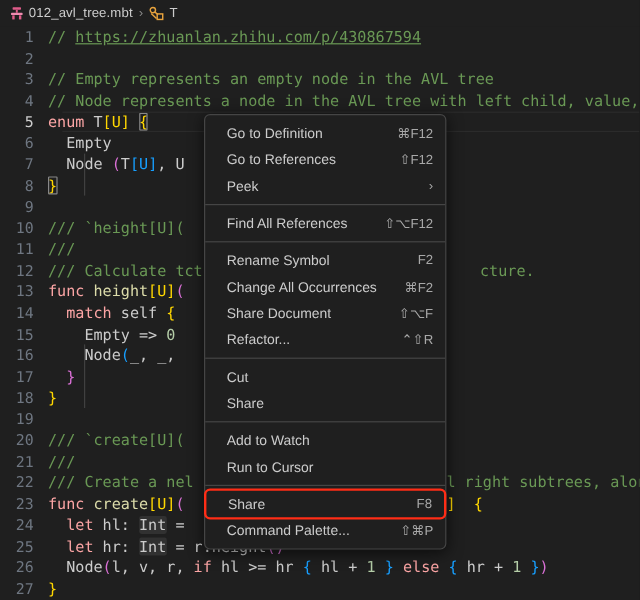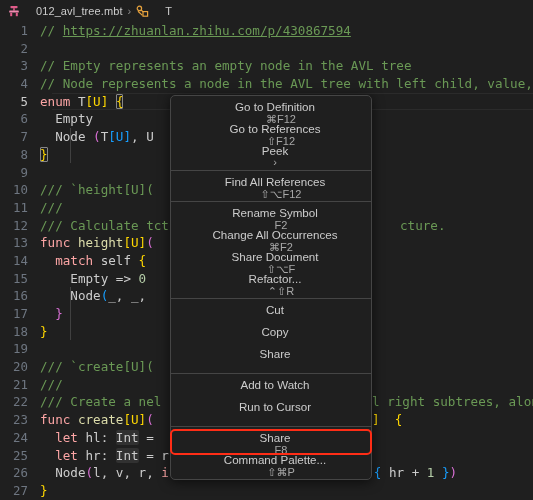--- a/index.html
+++ b/index.html
@@ -19,21 +19,21 @@
   .breadcrumb-bar {
     position: absolute; top: 0; left: 0;
     width: 533px; height: 22px;
     background: #1f1f1f;
     display: flex; align-items: center;
     padding-left: 7px;
     font-size: 11px;
     color: #cccccc;
     z-index: 5;
   }
-  .crumb { display: flex; align-items: center; gap: 16px; padding: 0 1px; }
+  .crumb { display: flex; align-items: center; gap: 4px; padding: 0 1px; }
   .crumb-label { color: #cccccc; font-size: 11px; letter-spacing: .1px; }
   .crumb-sep { color: #8a8a8a; font-size: 11px; margin: 0 4px; }
   .ico-file { width: 12px; height: 13px; position: relative; display: inline-block; }
   .ico-file svg, .ico-enum svg { display: block; }
   .ico-enum { width: 13px; height: 13px; display: inline-block; }
 
   
   .code-area {
     position: absolute; top: 22px; left: 0;
     width: 533px; height: 478px;
@@ -121,21 +121,20 @@
   .ctx-item {
     display: flex;
     align-items: center;
     justify-content: space-between;
     height: 22px;
     padding: 0 10px 0 18px;
     font-size: 11.6px;
     color: #cccccc;
     position: relative;
     cursor: default;
-    flex-direction: column;
   }
   .ctx-label { white-space: nowrap; }
   .ctx-key {
     color: #a8a8a8;
     font-size: 11px;
     margin-left: 12px;
     white-space: nowrap;
   }
   .ctx-sub-arrow {
     color: #a8a8a8;
@@ -254,23 +253,20 @@
         </div>
         <div class="ctx-item">
           <span class="ctx-label">Refactor...</span>
           <span class="ctx-key">⌃⇧R</span>
         </div>
         <div class="ctx-sep"></div>
         <div class="ctx-item">
           <span class="ctx-label">Cut</span>
         </div>
         <div class="ctx-item">
-          <span class="ctx-label">Copy</span>
-        </div>
-        <div class="ctx-item">
           <span class="ctx-label">Share</span>
         </div>
         <div class="ctx-sep"></div>
         <div class="ctx-item">
           <span class="ctx-label">Add to Watch</span>
         </div>
         <div class="ctx-item">
           <span class="ctx-label">Run to Cursor</span>
         </div>
         <div class="ctx-sep"></div>

